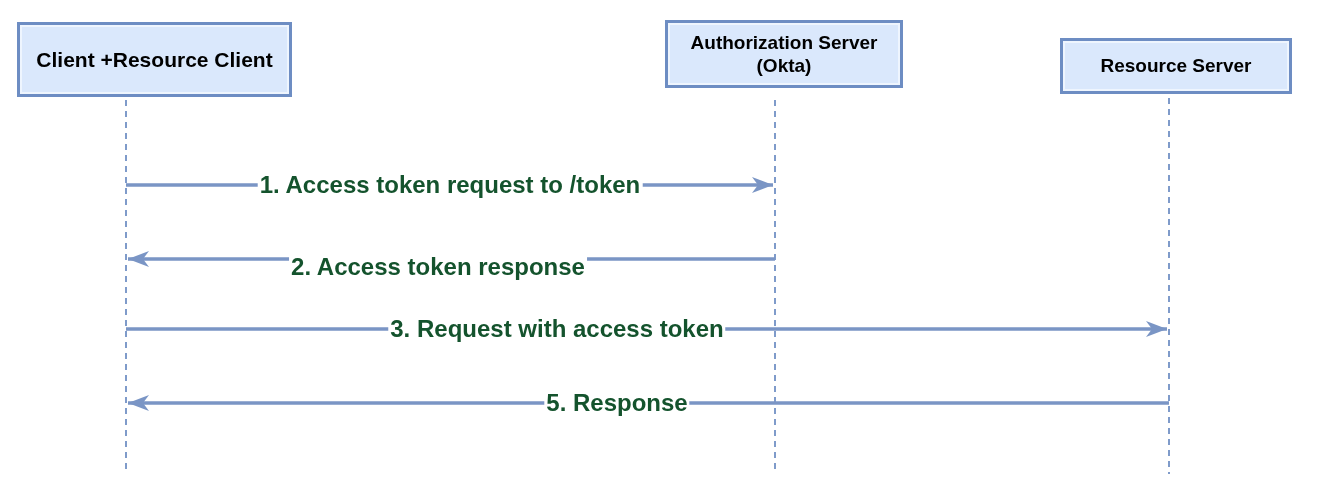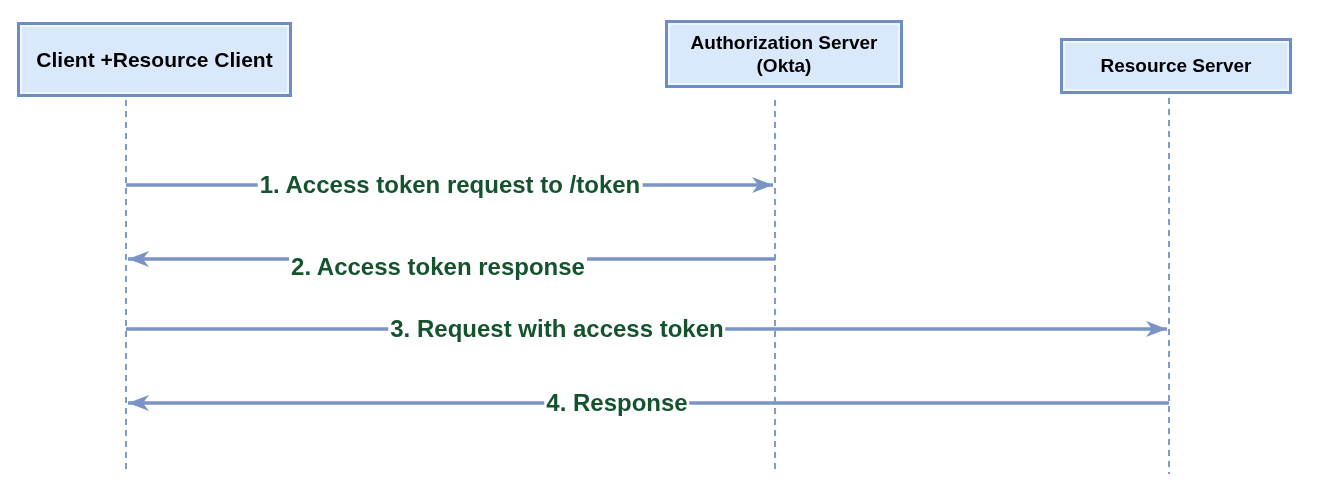--- a/index.html
+++ b/index.html
@@ -88,15 +88,15 @@
   </svg>
 
   <div class="actor actor-client">Client +Resource Client</div>
   <div class="actor actor-auth">Authorization Server
 (Okta)</div>
   <div class="actor actor-resource">Resource Server</div>
 
   <span class="msg-label msg-label-1">1. Access token request to /token</span>
   <span class="msg-label msg-label-2">2. Access token response</span>
   <span class="msg-label msg-label-3">3. Request with access token</span>
-  <span class="msg-label msg-label-4">4. Response</span>
+  <span class="msg-label msg-label-4">5. Response</span>
 
 </div>
 
 </body></html>

